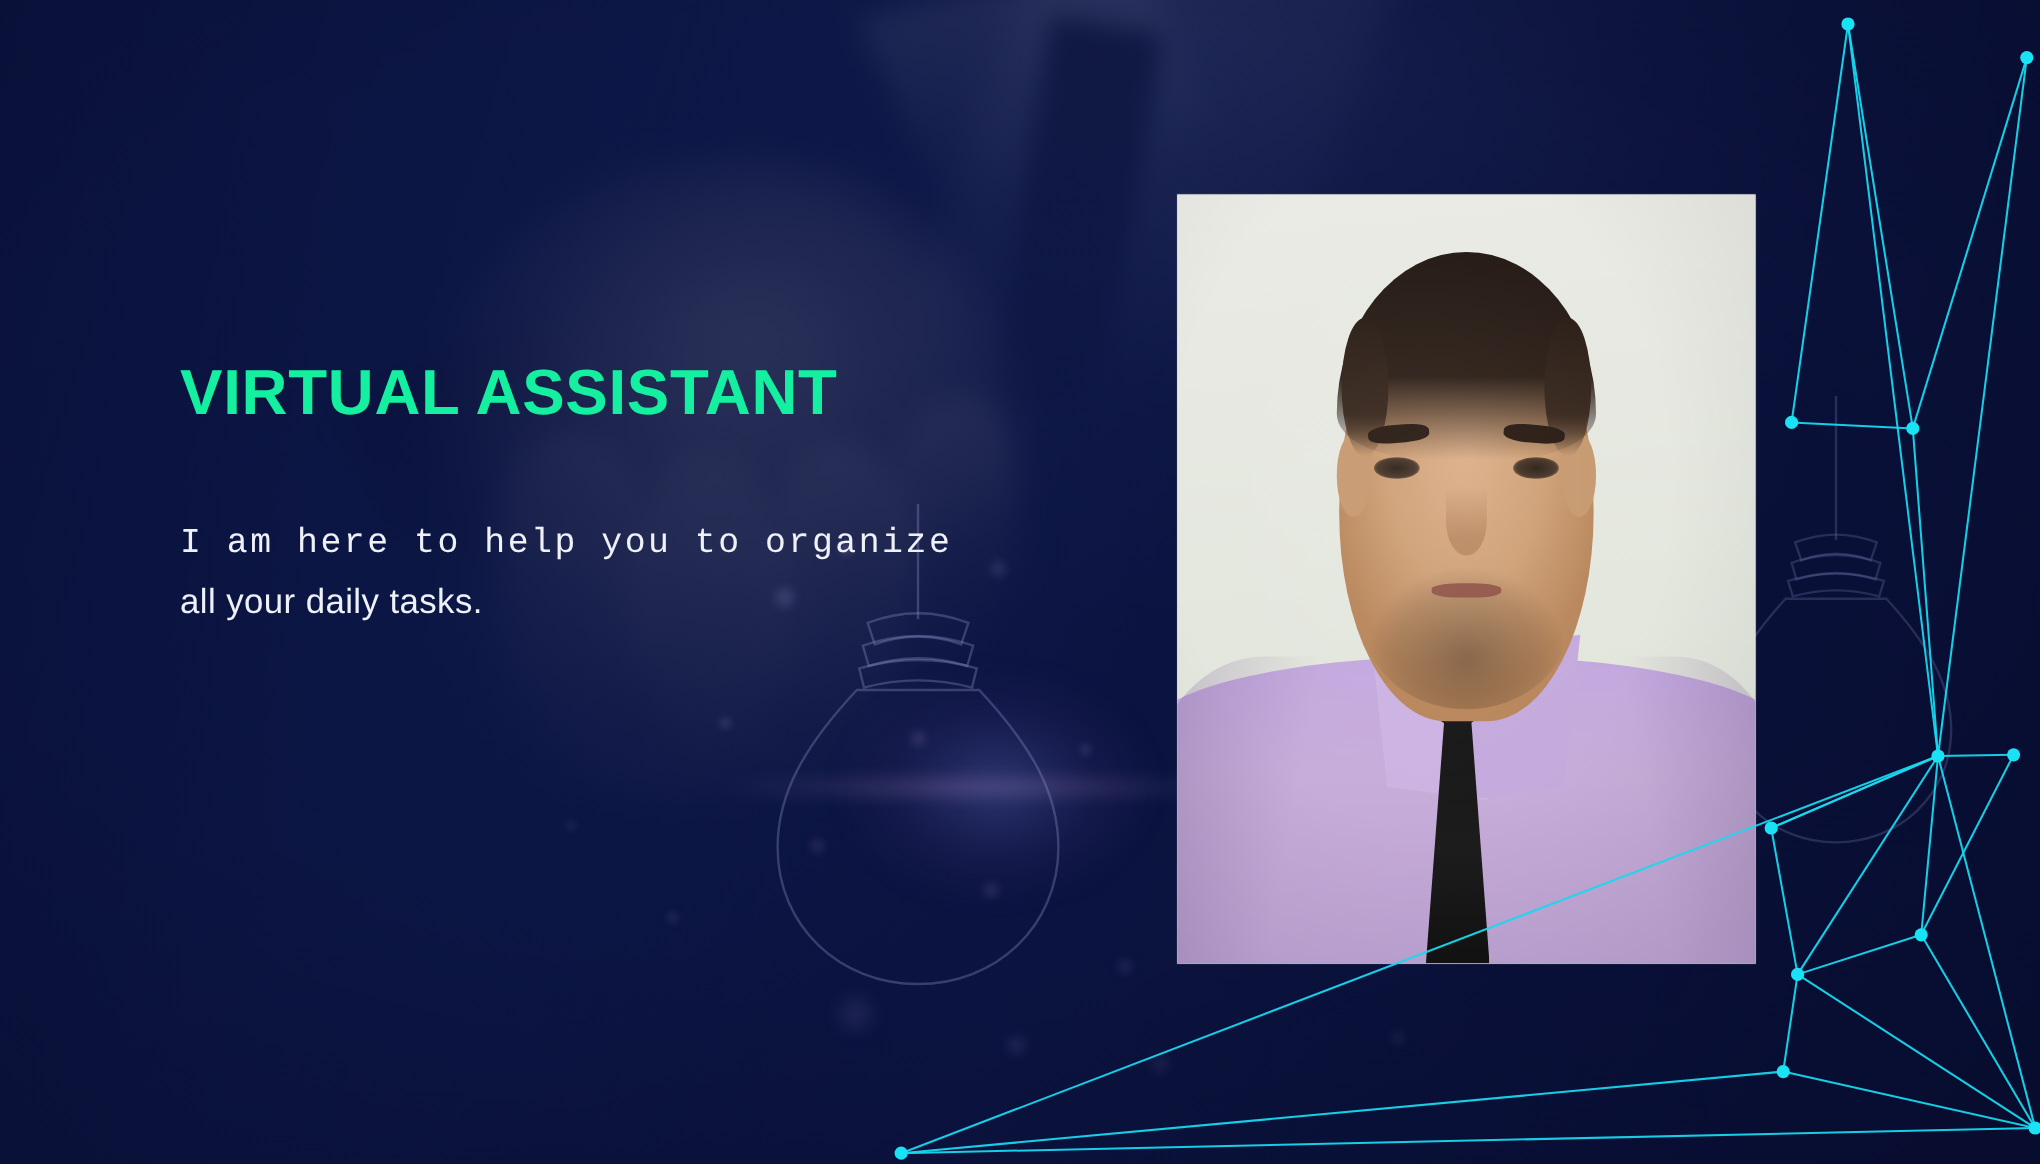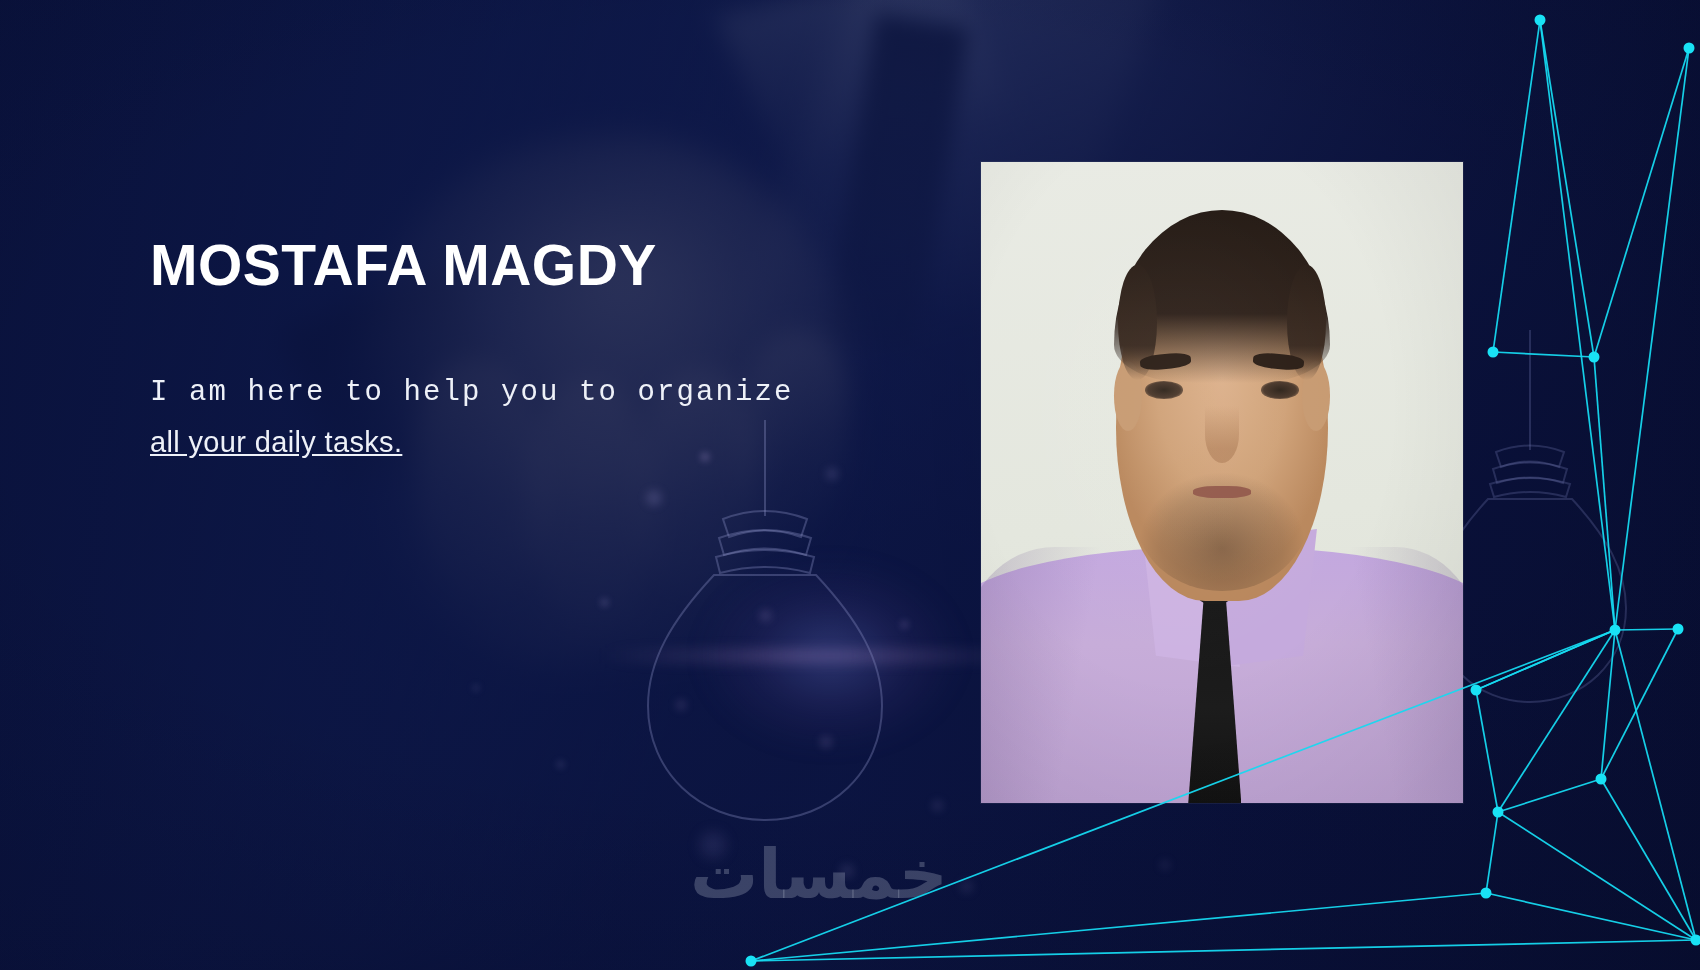--- a/index.html
+++ b/index.html
@@ -156,21 +156,21 @@
   }
   .tagline{
     margin-top:72px;
     font-size:29px;
     font-weight:400;
     color:#eef1f8;
     line-height:1.72;
     letter-spacing:.2px;
   }
   .tagline .l1{ letter-spacing:2.1px; display:block;font-family:Liberation Mono, monospace; }
-  .tagline .l2{ letter-spacing:.35px; display:block;text-decoration:underline; }
+  .tagline .l2{ letter-spacing:.35px; display:block; }
 
   
   .portrait{
     position:absolute;
     left:981px; top:162px;
     width:482px; height:641px;
     overflow:hidden;
     background:#e6e8e0;
     box-shadow:0 0 0 1px rgba(255,255,255,.06);
   }
@@ -379,22 +379,22 @@
     <div class="bokeh" style="left:700px;top:832px;width:26px;height:26px;background:rgba(130,125,185,.16);filter:blur(7px);"></div>
     <div class="bokeh" style="left:840px;top:864px;width:14px;height:14px;background:rgba(150,140,200,.16);filter:blur(5px);"></div>
     <div class="bokeh" style="left:932px;top:800px;width:11px;height:11px;background:rgba(160,145,205,.15);filter:blur(4px);"></div>
     <div class="bokeh" style="left:960px;top:880px;width:13px;height:13px;background:rgba(150,140,200,.14);filter:blur(5px);"></div>
     <div class="bokeh" style="left:1160px;top:860px;width:10px;height:10px;background:rgba(150,140,200,.12);filter:blur(4px);"></div>
     <div class="bokeh" style="left:556px;top:760px;width:9px;height:9px;background:rgba(150,140,200,.14);filter:blur(3px);"></div>
     <div class="bokeh" style="left:472px;top:684px;width:8px;height:8px;background:rgba(150,140,200,.12);filter:blur(3px);"></div>
   </div>
 
   <div class="text-block">
-    <div class="name">MOSTAFA MAGDY</div>
-
+
+    <div class="role">VIRTUAL ASSISTANT</div>
 
     <div class="tagline">
       <span class="l1">I am here to help you to organize</span>
       <span class="l2">all your daily tasks.</span>
     </div>
   </div>
 
   <div class="portrait">
     <div class="p-bg"></div>
     <div class="p-shirt"></div>
@@ -414,21 +414,20 @@
     <div class="p-browL"></div>
     <div class="p-browR"></div>
     <div class="p-eyeL"></div>
     <div class="p-eyeR"></div>
     <div class="p-nose"></div>
     <div class="p-beard"></div>
     <div class="p-mouth"></div>
     <div class="p-shadow"></div>
   </div>
 
-  <div class="watermark">خمسات</div>
 
   <svg class="network" id="network-svg" width="1700" height="970" viewBox="0 0 1700 970">
     <g id="net-edges" stroke="#16d9f0" stroke-width="1.7" fill="none" stroke-opacity=".95">
         <line x1="1540" y1="20" x2="1493" y2="352"></line>
         <line x1="1540" y1="20" x2="1594" y2="357"></line>
         <line x1="1540" y1="20" x2="1615" y2="630"></line>
         <line x1="1689" y1="48" x2="1594" y2="357"></line>
         <line x1="1689" y1="48" x2="1615" y2="630"></line>
         <line x1="1493" y1="352" x2="1594" y2="357"></line>
         <line x1="1594" y1="357" x2="1615" y2="630"></line>

